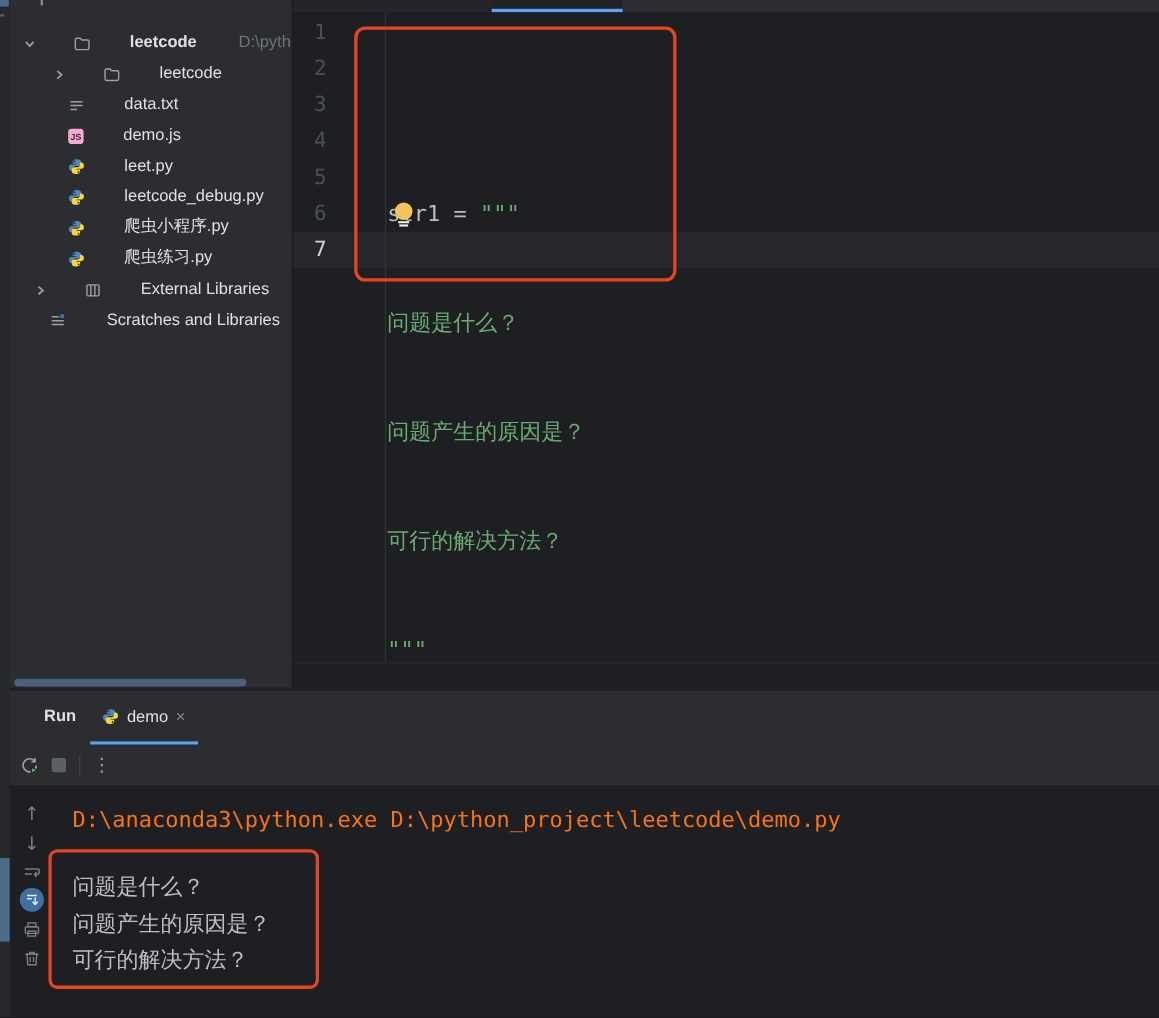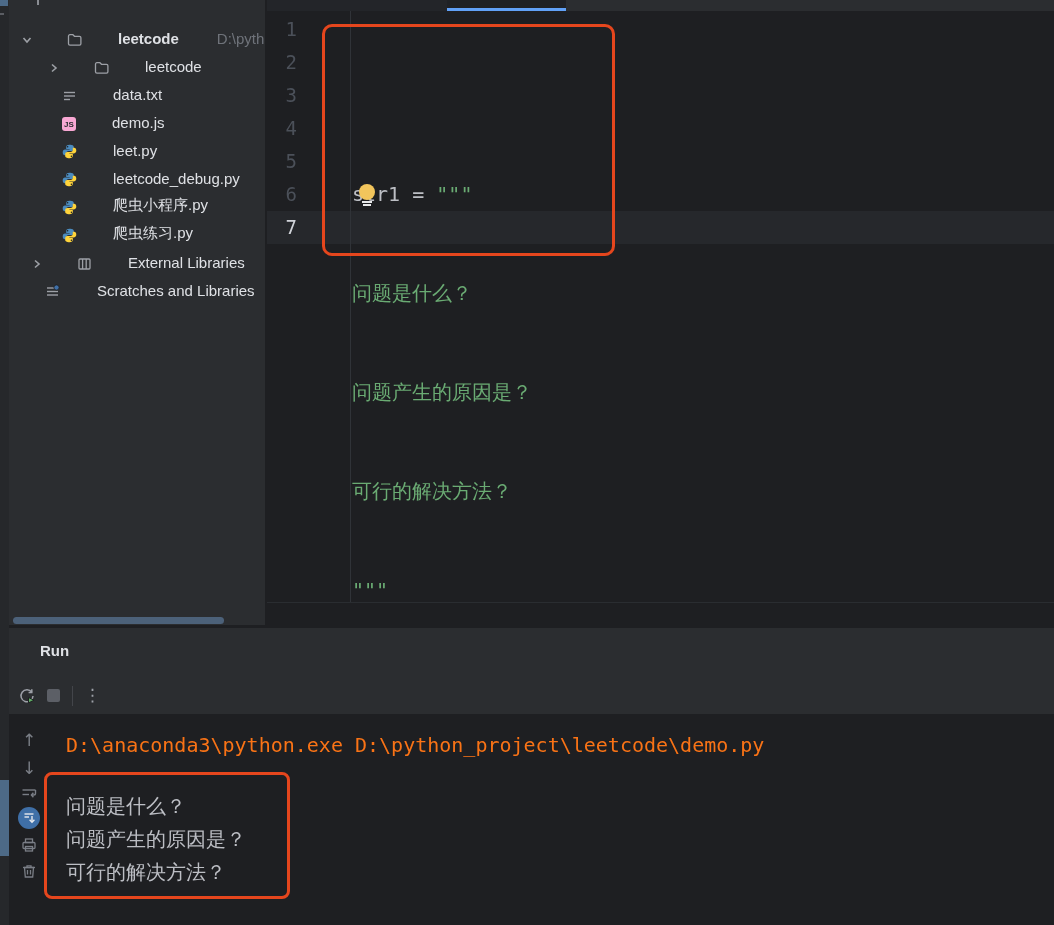--- a/index.html
+++ b/index.html
@@ -265,20 +265,32 @@
         <div class="bulb-l1"></div>
         <div class="bulb-l2"></div>
     </div>
 
     <div class="ann ann1"></div>
   </div>
 
   <div class="run-panel">
     <div class="run-header">
       <span class="run-title">Run</span>
+      <div class="run-tab">
+        <span>
+          <svg width="15" height="15" viewBox="0 0 15 15">
+              <path fill="#4b8bbe" d="M7.4.8C5.5.8 4.2 1.6 4.2 3v1.9h3.4v.7H3C1.6 5.6.7 6.7.7 8.4c0 1.6.8 2.8 2.2 2.8h1.3V9.3c0-1.3 1.1-2.3 2.3-2.3h3.4c1 0 1.9-.9 1.9-1.9V3c0-1.4-1.7-2.2-3.4-2.2z"></path>
+              <path fill="#ffd43b" d="M7.6 14.2c1.9 0 3.2-.8 3.2-2.2v-1.9H7.4v-.7h4.6c1.4 0 2.3-1.1 2.3-2.8 0-1.6-.8-2.8-2.2-2.8h-1.3v1.9c0 1.3-1.1 2.3-2.3 2.3H5.1c-1 0-1.9.9-1.9 1.9v2.1c0 1.4 1.7 2.2 3.4 2.2z"></path>
+              <circle cx="5.6" cy="2.7" r=".8" fill="#1e1f22"></circle>
+              <circle cx="9.4" cy="12.3" r=".8" fill="#1e1f22"></circle>
+            </svg>
+        </span>
+        <span class="run-tab-label">demo</span>
+        <span class="run-tab-close">×</span>
+      </div>
     </div>
 
     <div class="run-toolbar">
       <span class="rerun">
         <svg width="18" height="18" viewBox="0 0 18 18">
             <path d="M13.8 5.2A6 6 0 1 0 15 9" fill="none" stroke="#9da0a8" stroke-width="1.5"></path>
             <polyline points="13.8,2.2 13.8,5.4 10.6,5.4" fill="none" stroke="#9da0a8" stroke-width="1.5"></polyline>
             <polygon points="10.5,10.5 16,13.2 10.5,15.9" fill="#5fad65" stroke="#1e1f22" stroke-width="1"></polygon>
           </svg>
       </span>

